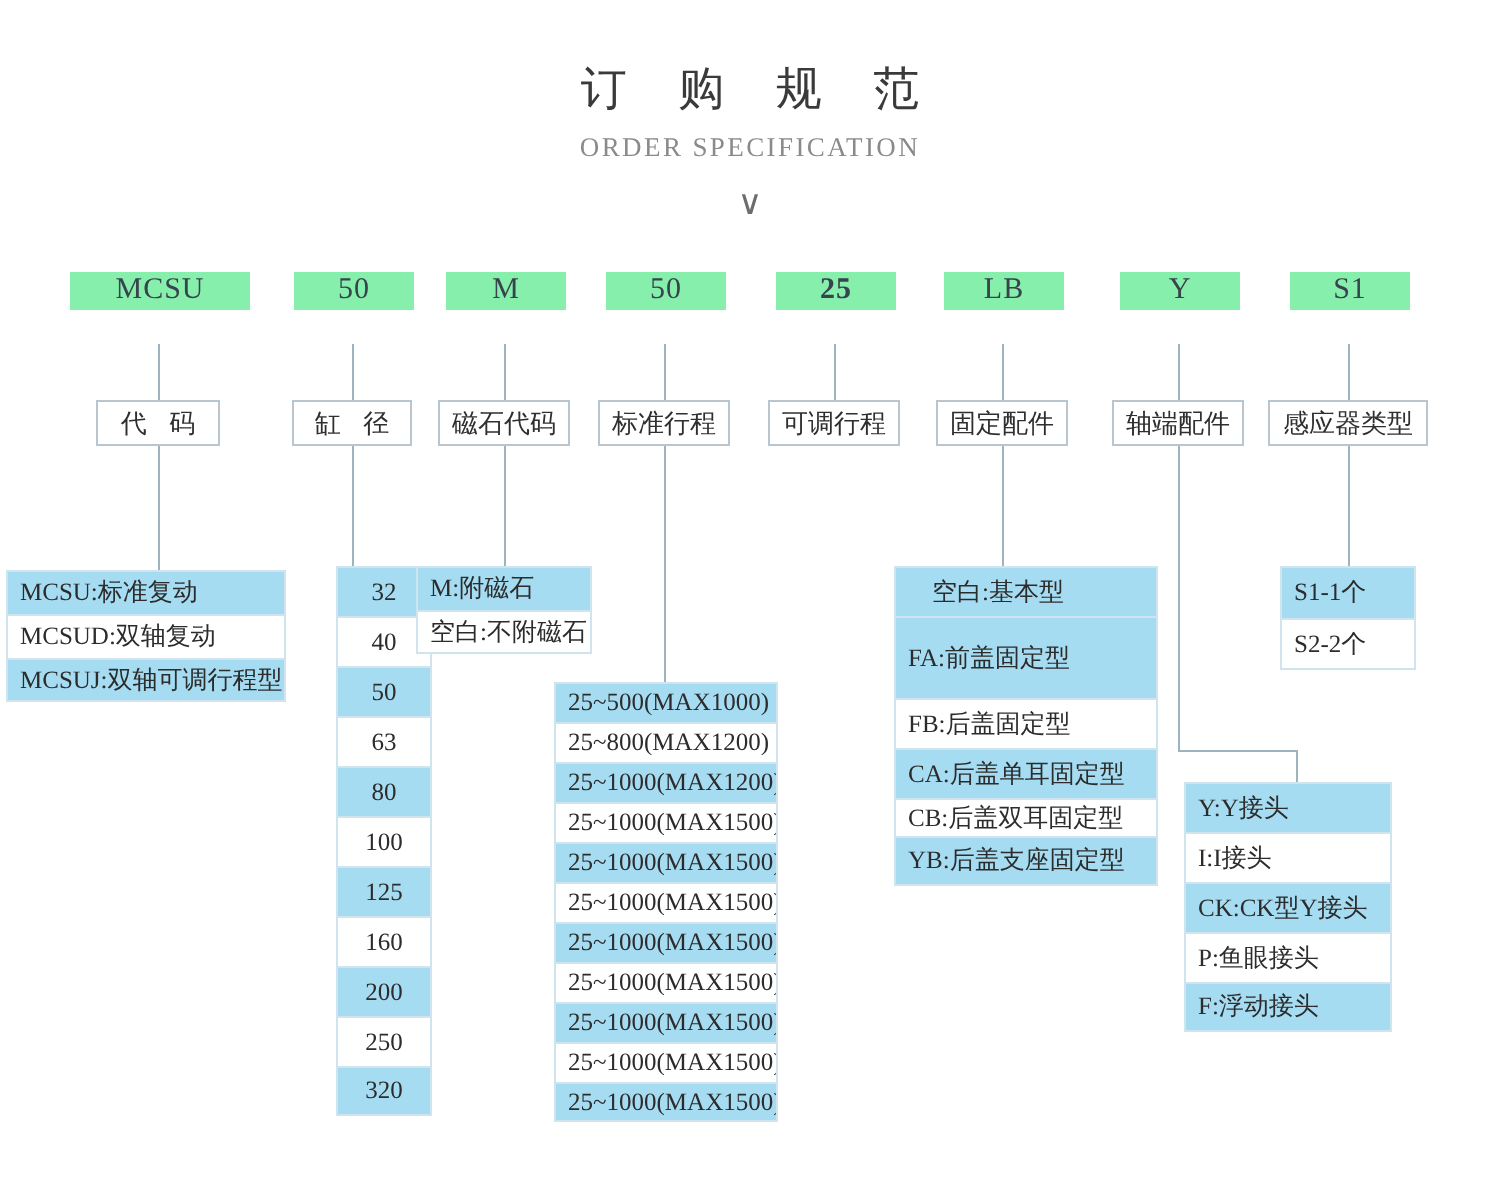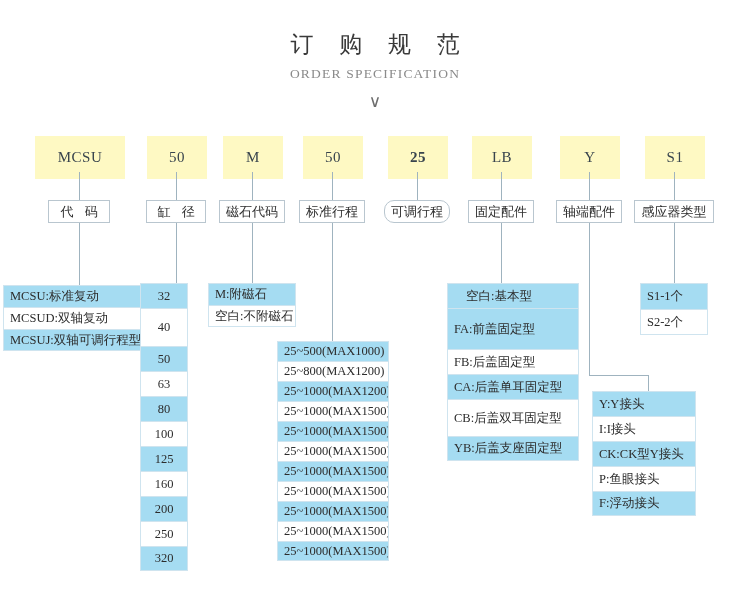--- a/index.html
+++ b/index.html
@@ -29,22 +29,22 @@
   .chevron {
     margin-top:11px; font-size:17px; color:#6d6d6d;
     font-family:"Liberation Sans", sans-serif; line-height:16px;
   }
 
   
   .abs { position:absolute; }
 
   
   .chip {
-    background:#fef9c3;
-    height:43px;
+    background:#86efac;
+    height:19px;
     display:flex; align-items:center; justify-content:center;
     font-family:"Liberation Serif", serif;
     font-size:15px; color:#38444d; letter-spacing:0.5px;
   }
 
   
   .lbl {
     background:#ffffff;
     border:1px solid #b9c6cf;
     height:23px;
@@ -101,44 +101,44 @@
 <div class="vline" style="left:332px; top:172px; height:28px;"></div>
 <div class="vline" style="left:417px; top:172px; height:28px;"></div>
 <div class="vline" style="left:501px; top:172px; height:28px;"></div>
 <div class="vline" style="left:589px; top:172px; height:28px;"></div>
 <div class="vline" style="left:674px; top:172px; height:28px;"></div>
 
 <div class="lbl sp abs" style="left:48px;  top:200px; width:62px;">代 码</div>
 <div class="lbl sp abs" style="left:146px; top:200px; width:60px;">缸 径</div>
 <div class="lbl abs" style="left:219px; top:200px; width:66px;">磁石代码</div>
 <div class="lbl abs" style="left:299px; top:200px; width:66px;">标准行程</div>
-<div class="lbl abs" style="left:384px; top:200px; width:66px;border-radius:10px;">可调行程</div>
+<div class="lbl abs" style="left:384px; top:200px; width:66px;">可调行程</div>
 <div class="lbl abs" style="left:468px; top:200px; width:66px;">固定配件</div>
 <div class="lbl abs" style="left:556px; top:200px; width:66px;">轴端配件</div>
 <div class="lbl abs" style="left:634px; top:200px; width:80px;">感应器类型</div>
 
 <div class="vline" style="left:79px;  top:223px; height:62px;"></div>
 <div class="vline" style="left:176px; top:223px; height:62px;"></div>
 <div class="vline" style="left:252px; top:223px; height:62px;"></div>
 <div class="vline" style="left:332px; top:223px; height:120px;"></div>
 <div class="vline" style="left:501px; top:223px; height:62px;"></div>
 <div class="vline" style="left:674px; top:223px; height:62px;"></div>
 
 <div class="vline" style="left:589px; top:223px; height:152px;"></div>
 <div class="hline" style="left:589px; top:375px; width:60px;"></div>
 <div class="vline" style="left:648px; top:375px; height:16px;"></div>
 
 <div class="optlist" id="list-model" style="left:3px;   top:285px; width:140px;">
     <div class="opt blue" style="height: 22px;">MCSU:标准复动</div>
     <div class="opt white" style="height: 22px;">MCSUD:双轴复动</div>
     <div class="opt blue" style="height: 22px;">MCSUJ:双轴可调行程型</div>
   </div>
-<div class="optlist" id="list-bore" style="left:140px; top:283px; width:48px;">
+<div class="optlist" id="list-bore" style="left:168px; top:283px; width:48px;">
     <div class="opt blue center" style="height: 25px;">32</div>
-    <div class="opt white center" style="height: 38px;">40</div>
+    <div class="opt white center" style="height: 25px;">40</div>
     <div class="opt blue center" style="height: 25px;">50</div>
     <div class="opt white center" style="height: 25px;">63</div>
     <div class="opt blue center" style="height: 25px;">80</div>
     <div class="opt white center" style="height: 25px;">100</div>
     <div class="opt blue center" style="height: 25px;">125</div>
     <div class="opt white center" style="height: 25px;">160</div>
     <div class="opt blue center" style="height: 25px;">200</div>
     <div class="opt white center" style="height: 25px;">250</div>
     <div class="opt blue center" style="height: 25px;">320</div>
   </div>
@@ -157,21 +157,21 @@
     <div class="opt white" style="height: 20px;">25~1000(MAX1500)</div>
     <div class="opt blue" style="height: 20px;">25~1000(MAX1500)</div>
     <div class="opt white" style="height: 20px;">25~1000(MAX1500)</div>
     <div class="opt blue" style="height: 20px;">25~1000(MAX1500)</div>
   </div>
 <div class="optlist" id="list-mounting" style="left:447px; top:283px; width:132px;">
     <div class="opt blue" style="height: 25px; padding-left: 18px;">空白:基本型</div>
     <div class="opt blue" style="height: 41px;">FA:前盖固定型</div>
     <div class="opt white" style="height: 25px;">FB:后盖固定型</div>
     <div class="opt blue" style="height: 25px;">CA:后盖单耳固定型</div>
-    <div class="opt white" style="height: 37px;">CB:后盖双耳固定型</div>
+    <div class="opt white" style="height: 19px;">CB:后盖双耳固定型</div>
     <div class="opt blue" style="height: 25px;">YB:后盖支座固定型</div>
   </div>
 <div class="optlist" id="list-rod-end" style="left:592px; top:391px; width:104px;">
     <div class="opt blue" style="height: 25px;">Y:Y接头</div>
     <div class="opt white" style="height: 25px;">I:I接头</div>
     <div class="opt blue" style="height: 25px;">CK:CK型Y接头</div>
     <div class="opt white" style="height: 25px;">P:鱼眼接头</div>
     <div class="opt blue" style="height: 25px;">F:浮动接头</div>
   </div>
 <div class="optlist" id="list-sensor" style="left:640px; top:283px; width:68px;">

